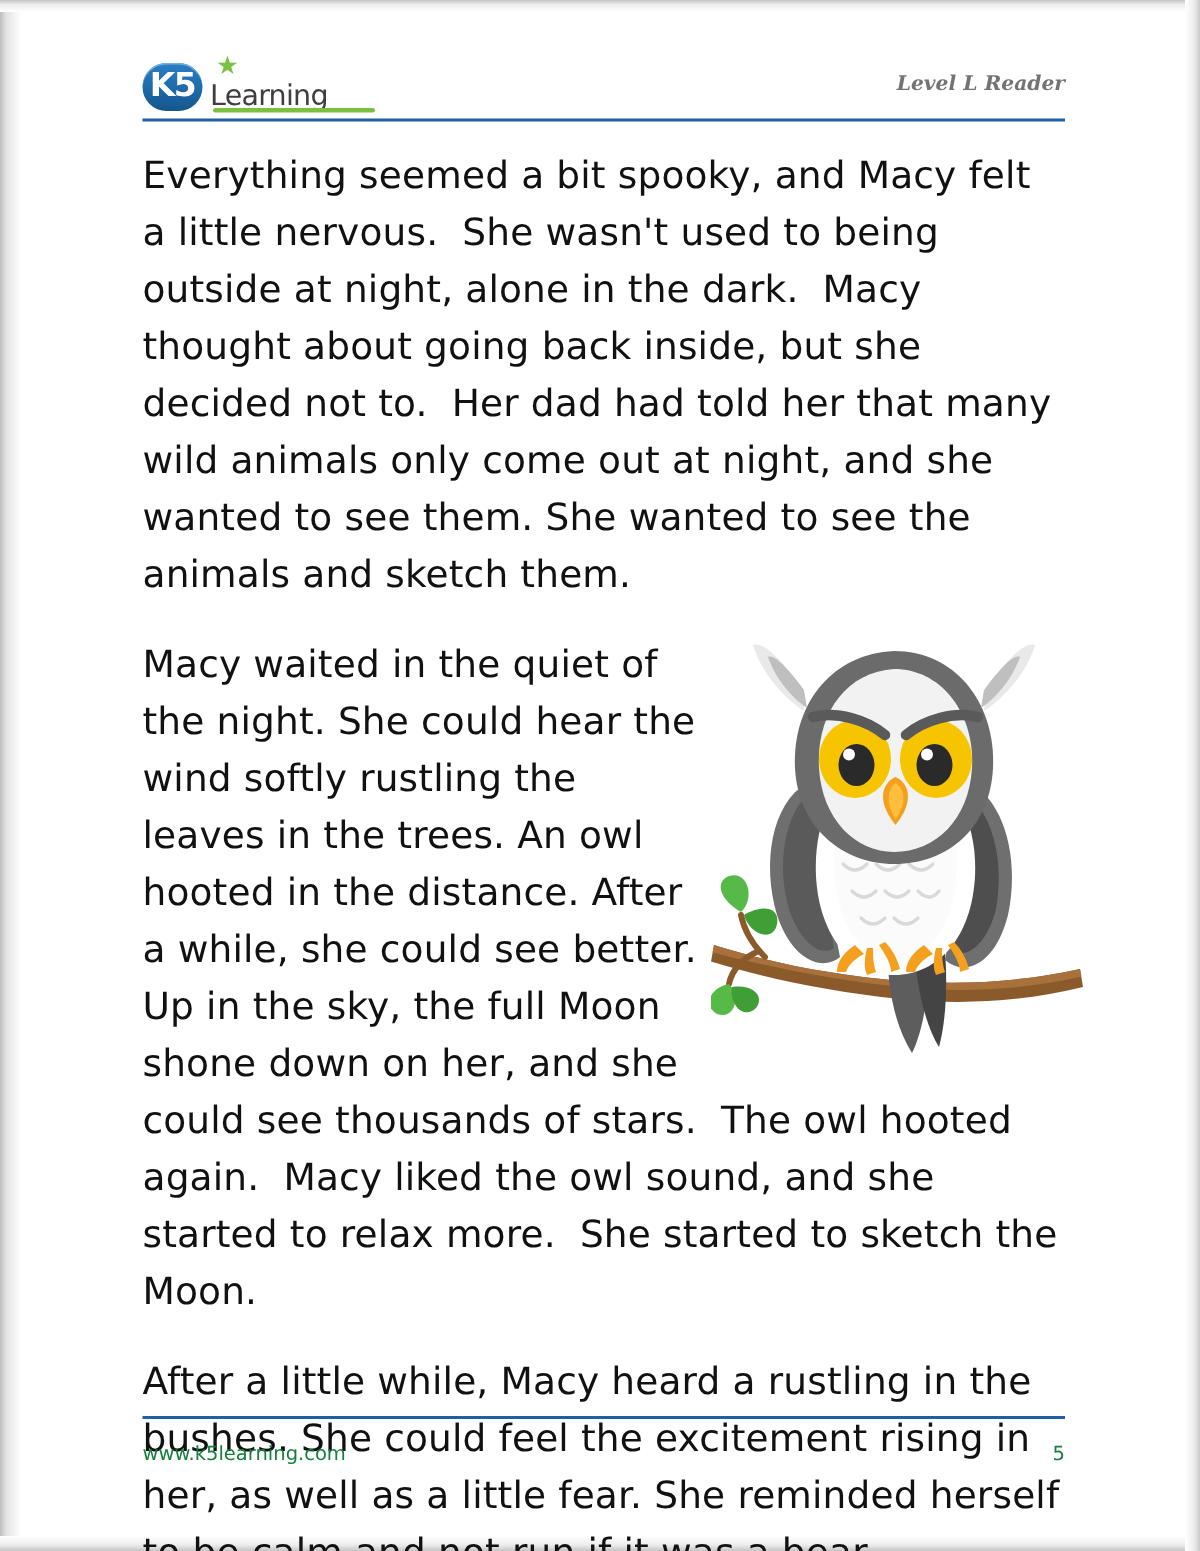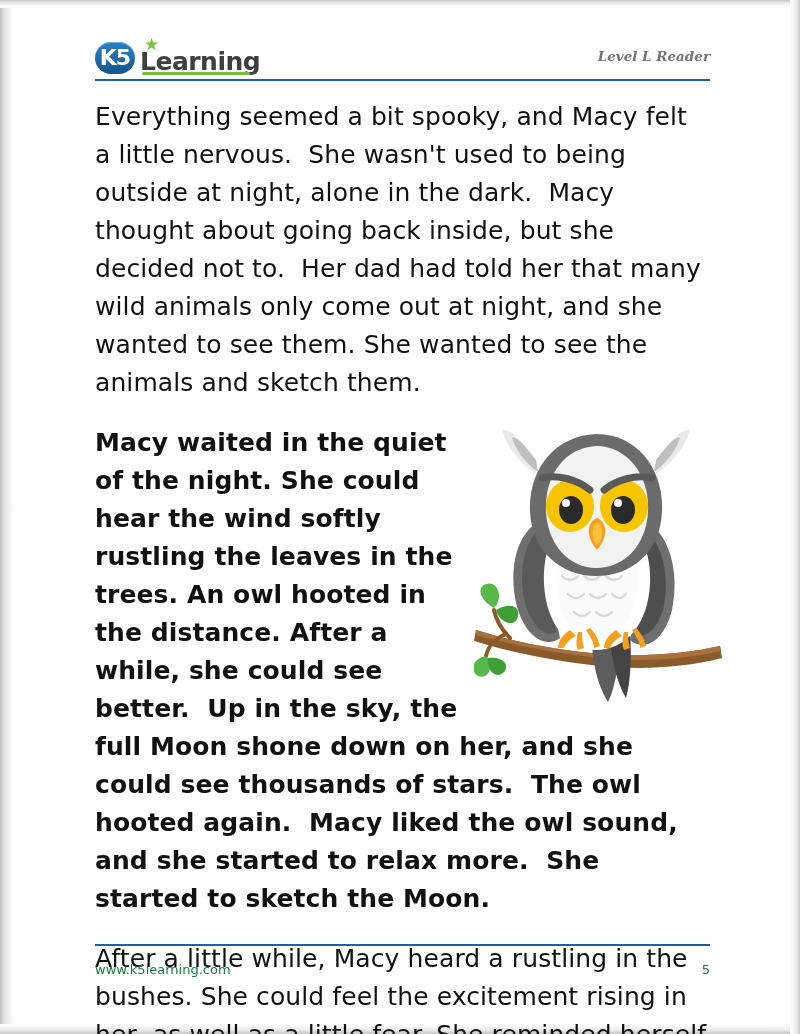--- a/index.html
+++ b/index.html
@@ -86,22 +86,22 @@
     font-size: 22px;
     font-weight: bold;
     font-family: "DejaVu Sans", sans-serif;
     letter-spacing: -1px;
     line-height: 1;
     padding-bottom: 1px;
   }
   .logo-word {
     position: relative;
     margin-left: 5px;
-    font-size: 25px;
-    font-weight: bold;
+    font-size: 19px;
+    font-weight: normal;
     color: #3f3f3f;
     letter-spacing: -0.5px;
     line-height: 1;
   }
   .logo-star {
     position: absolute;
     left: 49px;
     top: -4px;
     width: 0;
     height: 0;
@@ -145,21 +145,20 @@
     color: #111111;
     line-height: 38px;
     letter-spacing: 0.1px;
   }
   .para {
     margin: 0 0 22px 0;
     white-space: pre-wrap;
   }
   .para-wrap {
     position: relative;
-    font-weight: bold;
   }
   
   .owl-float {
     float: right;
     width: 250px;
     height: 300px;
     margin: -6px -14px 0 8px;
     shape-outside: margin-box;
   }
   .owl-svg {

